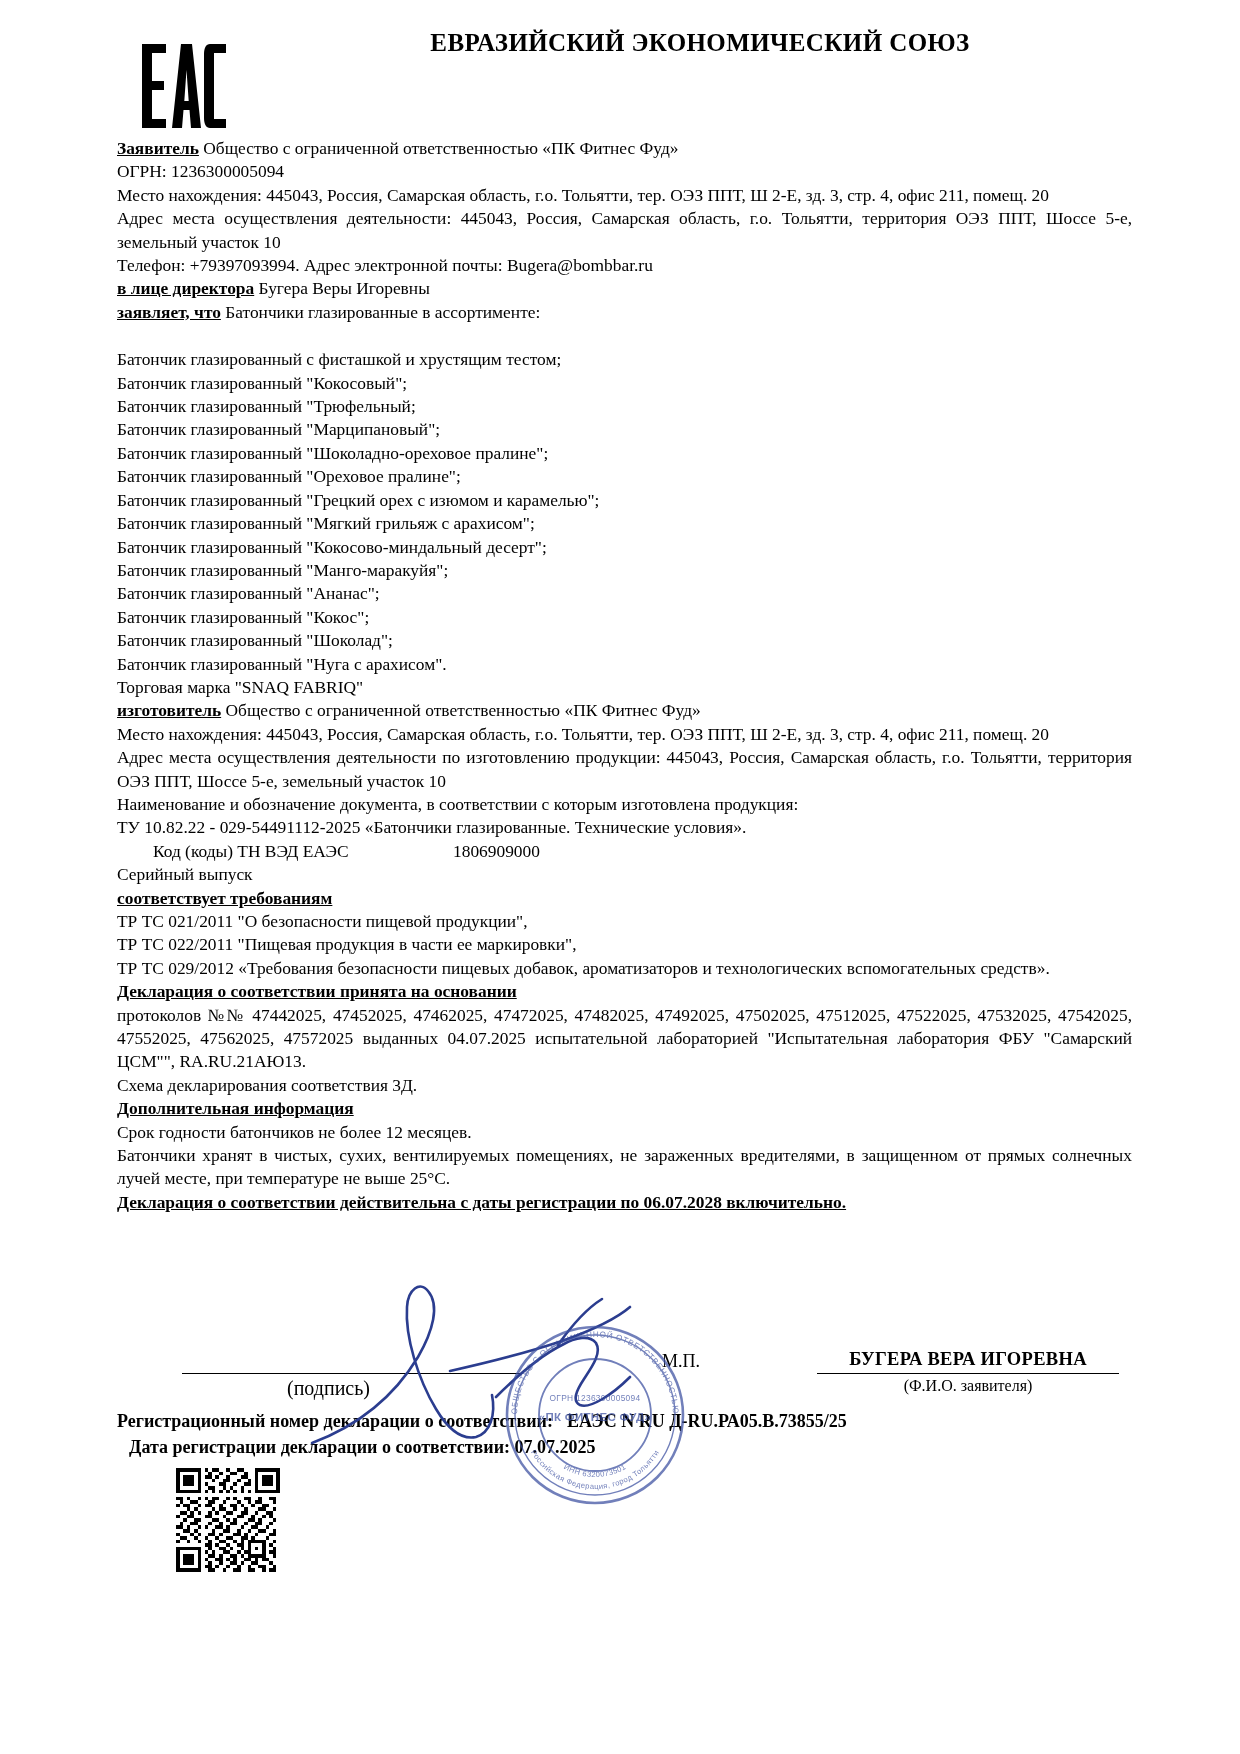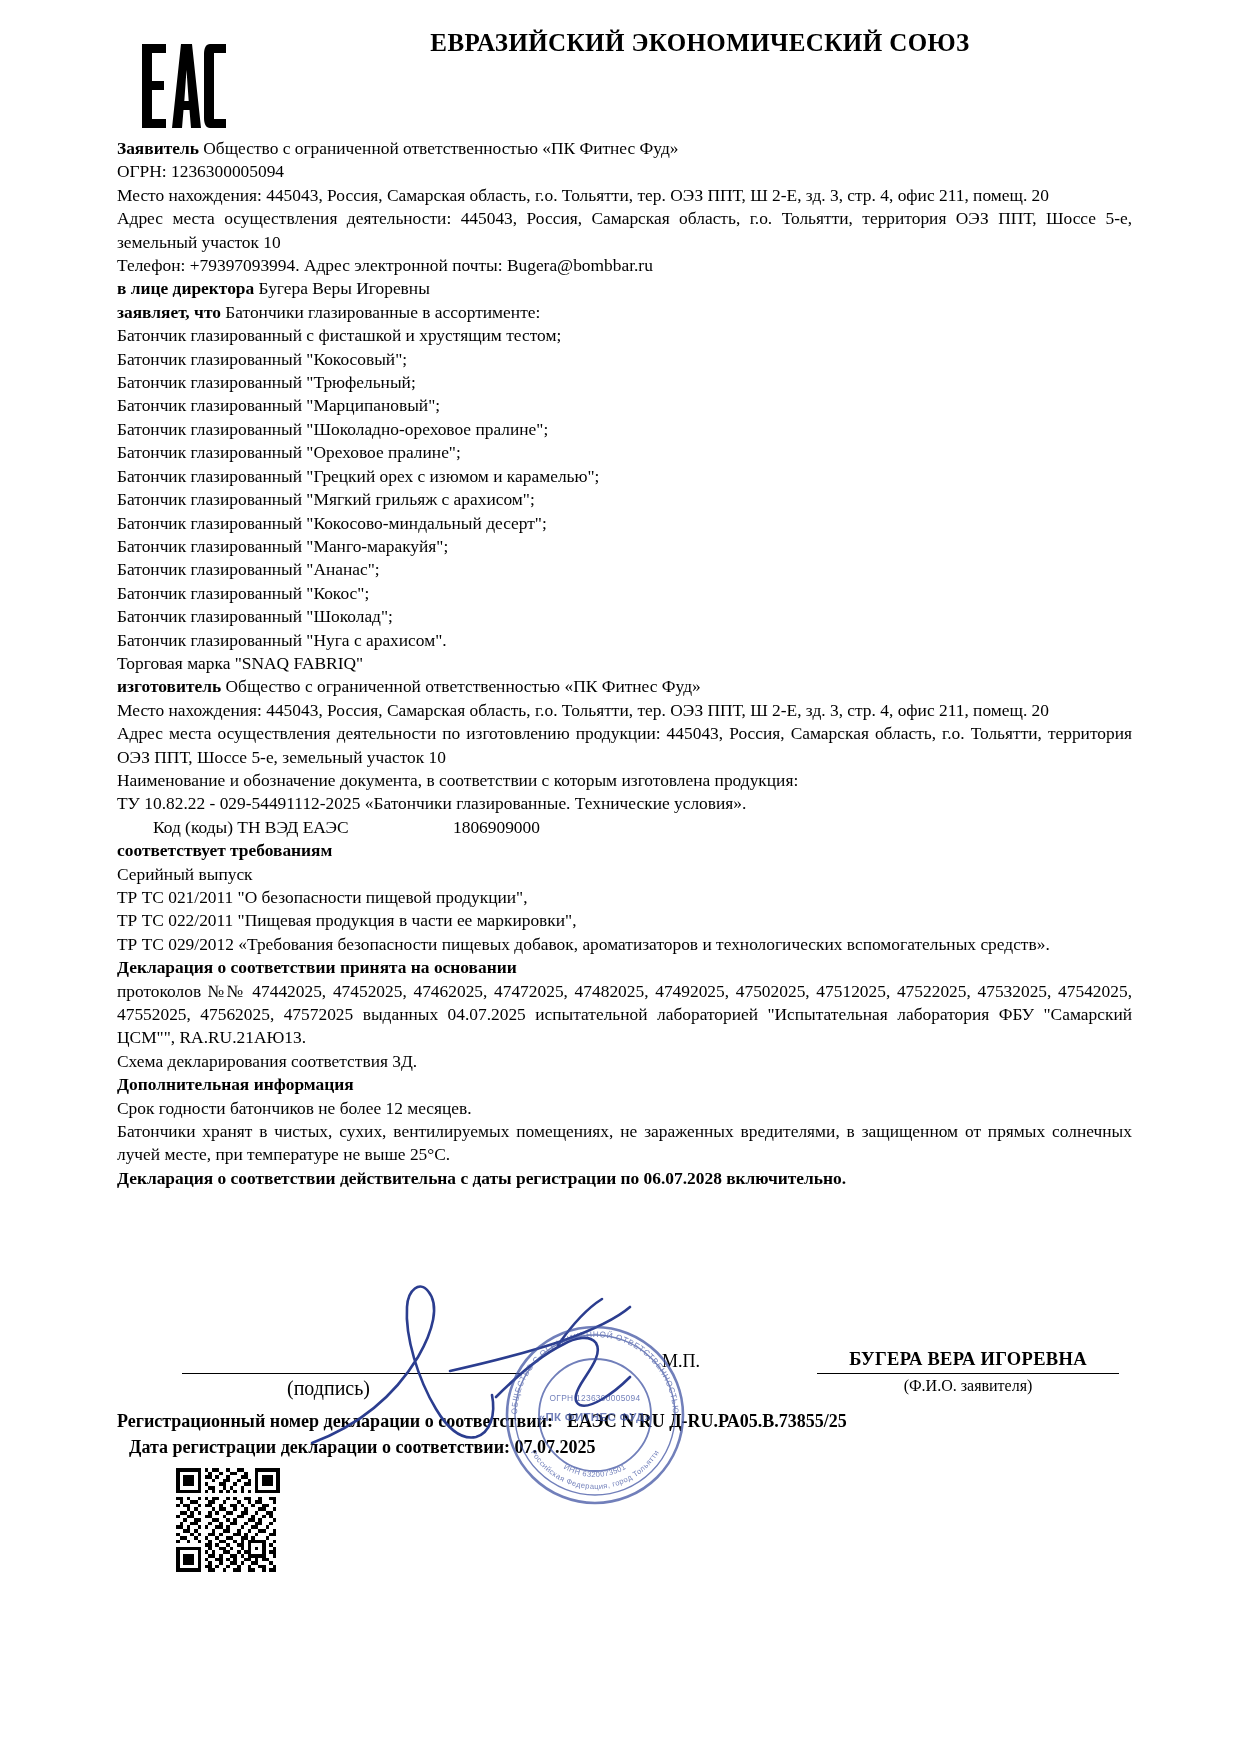--- a/index.html
+++ b/index.html
@@ -69,23 +69,23 @@
   }
   .ln {
     margin: 0;
     padding: 0;
     white-space: pre-wrap;
   }
   .just {
     text-align: justify;
     text-justify: inter-word;
   }
-  .b { font-weight: bold; }
-
-  .indent-list { padding-left: 0; }
+  .b { font-weight: bold; text-decoration: underline; }
+
+  .indent-list { padding-left: 0; margin-top: 24px; }
 
   .code-row {
     display: flex;
     margin-left: 36px;
   }
   .code-row .c1 { width: 300px; }
   .code-row .c2 { }
 
   
   .sigwrap {
@@ -249,23 +249,23 @@
     <p class="ln just">Адрес места осуществления деятельности по изготовлению продукции: 445043, Россия, Самарская область, г.о. Тольятти, территория ОЭЗ ППТ, Шоссе 5-е, земельный участок 10</p>
 
     <p class="ln">Наименование и обозначение документа, в соответствии с которым изготовлена продукция:</p>
     <p class="ln">ТУ 10.82.22 - 029-54491112-2025 «Батончики глазированные. Технические условия».</p>
 
     <div class="ln code-row">
       <span class="c1">Код (коды) ТН ВЭД ЕАЭС</span>
       <span class="c2">1806909000</span>
     </div>
 
+    <p class="ln">Серийный выпуск</p>
+
     <p class="ln b">соответствует требованиям</p>
-
-    <p class="ln">Серийный выпуск</p>
     <p class="ln">ТР ТС 021/2011 "О безопасности пищевой продукции",</p>
     <p class="ln">ТР ТС 022/2011 "Пищевая продукция в части ее маркировки",</p>
     <p class="ln just">ТР ТС 029/2012 «Требования безопасности пищевых добавок, ароматизаторов и технологических вспомогательных средств».</p>
 
     <p class="ln b">Декларация о соответствии принята на основании</p>
     <p class="ln just">протоколов №№ 47442025, 47452025, 47462025, 47472025, 47482025, 47492025, 47502025, 47512025, 47522025, 47532025, 47542025, 47552025, 47562025, 47572025 выданных 04.07.2025 испытательной лабораторией "Испытательная лаборатория ФБУ "Самарский ЦСМ"", RA.RU.21АЮ13.</p>
     <p class="ln">Схема декларирования соответствия 3Д.</p>
 
     <p class="ln b">Дополнительная информация</p>
     <p class="ln">Срок годности батончиков не более 12 месяцев.</p>

